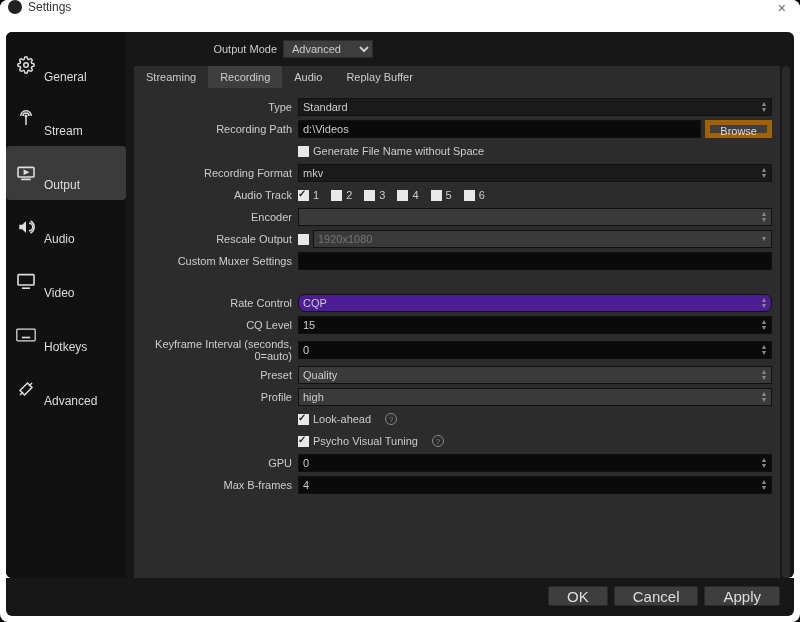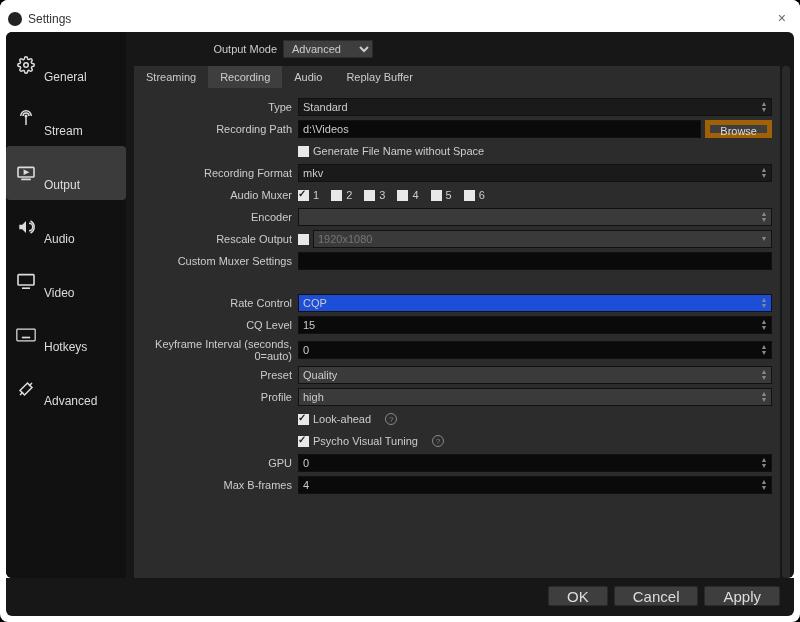--- a/index.html
+++ b/index.html
@@ -1,18 +1,18 @@
 <!DOCTYPE html>
 <html><head>
 <meta charset="utf-8">
 <style>
 * { box-sizing: border-box; margin: 0; padding: 0; }
 body { font-family: "Segoe UI", Tahoma, sans-serif; font-size: 11px; background: #000; color: #ccc; width: 800px; height: 622px; overflow: hidden; position: relative; }
 .window { width: 800px; height: 622px; background: #fff; border-radius: 8px; overflow: hidden; display: flex; flex-direction: column; }
-.titlebar { height: 26px; background: #fff; color: #333; display: flex; align-items: flex-end; padding: 0 8px; }
+.titlebar { height: 26px; background: #fff; color: #333; display: flex; align-items: flex-start; padding: 0 8px; }
 .titlebar .logo { width: 14px; height: 14px; border-radius: 50%; background: #222; margin-right: 6px; display: inline-block; }
 .titlebar .title { flex: 1; font-size: 12px; }
 .titlebar .close { font-size: 14px; cursor: pointer; color: #666; padding: 0 6px; }
 .inner { flex: 1; display: flex; background: #171717; margin: 6px; border-radius: 6px; overflow: hidden; }
 .sidebar { width: 120px; background: #111; display: flex; flex-direction: column; padding-top: 6px; }
 .sidebar-item { display: flex; align-items: center; padding: 8px 10px; gap: 8px; cursor: pointer; color: #ddd; }
 .sidebar-item.active { background: #3b3b3b; border-radius: 4px; }
 .sidebar-item .icon { width: 20px; height: 18px; display: flex; align-items: center; justify-content: center; color: #ddd; }
 .sidebar-item .label { font-size: 12px; margin-top: 24px; }
 .main { flex: 1; display: flex; flex-direction: column; padding: 8px 14px 0 8px; overflow: hidden; }
@@ -171,21 +171,21 @@
           <div class="row">
             <span class="lbl">Recording Format</span>
             <div class="field">
                 <div class="sel-wrap">
                   <input class="sel" value="mkv" style="">
                   <span class="arrows">▲<br>▼</span>
                 </div>
               </div>
           </div>
           <div class="row">
-            <span class="lbl">Audio Muxer</span>
+            <span class="lbl">Audio Track</span>
             <div class="field">
               <input type="checkbox" class="chk" checked="" style="">
                 <span class="chklbl">1</span>
               <input type="checkbox" class="chk" style="">
                 <span class="chklbl">2</span>
               <input type="checkbox" class="chk" style="">
                 <span class="chklbl">3</span>
               <input type="checkbox" class="chk" style="">
                 <span class="chklbl">4</span>
               <input type="checkbox" class="chk" style="">
@@ -219,21 +219,21 @@
                 <input class="inp inp-dark" value="" style="">
               </div>
           </div>
         </div>
 
         <div class="group">
           <div class="row">
             <span class="lbl">Rate Control</span>
             <div class="field">
                 <div class="sel-wrap">
-                  <input class="sel" style="background: #1d4ed8;" value="CQP">
+                  <input class="sel" style="background: #4c1d95; border-radius: 7px;" value="CQP">
                   <span class="arrows">▲<br>▼</span>
                 </div>
               </div>
           </div>
           <div class="row">
             <span class="lbl">CQ Level</span>
             <div class="field">
                 <div class="sel-wrap">
                   <input class="inp inp-dark" value="15" style="">
                   <span class="arrows">▲<br>▼</span>

